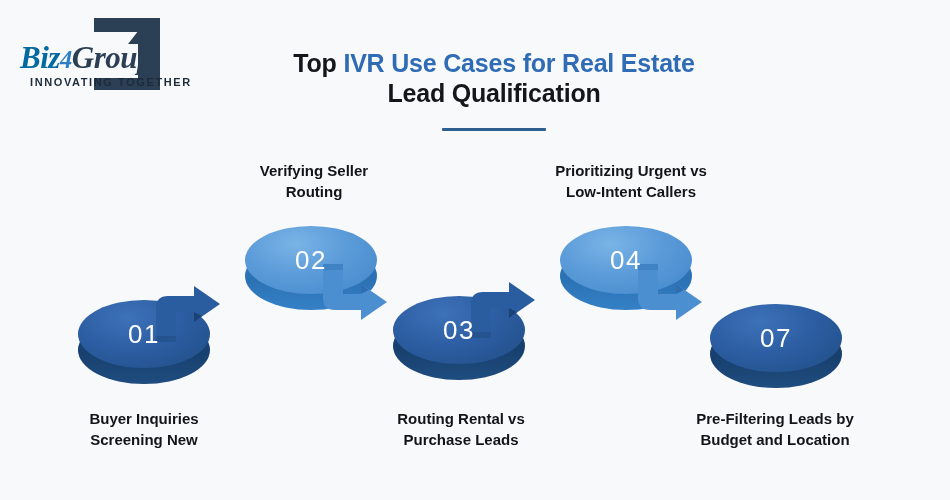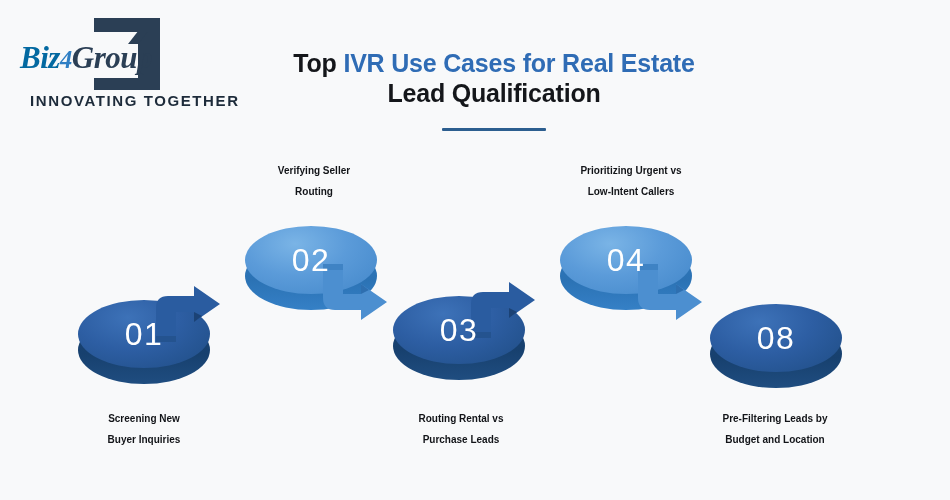--- a/index.html
+++ b/index.html
@@ -58,22 +58,22 @@
     letter-spacing: -0.5px;
     white-space: nowrap;
     z-index: 3;
   }
   .lw-biz  { color: #0369a1; }
   .lw-four { color: #2f7fc4; font-size: 25px; }
   .lw-grp  { color: #2b3f55; }
   #logo-tagline {
     position: absolute;
     left: 14px;
-    top: 78px;
-    font-size: 15px;
+    top: 62px;
+    font-size: 11px;
     font-weight: bold;
     letter-spacing: 1.6px;
     color: #1d2b3a;
     z-index: 3;
     white-space: nowrap;
   }
 
   
   #title-block {
     position: absolute;
@@ -134,21 +134,21 @@
   .disc-num {
     position: absolute;
     left: 0;
     top: 0;
     width: 132px;
     height: 68px;
     display: flex;
     align-items: center;
     justify-content: center;
     color: #ffffff;
-    font-size: 32px;
+    font-size: 26px;
     font-weight: normal;
     letter-spacing: 1.5px;
     z-index: 4;
   }
 
   
   .dark .disc-side {
     background: linear-gradient(180deg, #1b4678 0%, #17406e 55%, #1f4d80 100%);
   }
   .dark .disc-top {
@@ -169,21 +169,21 @@
   }
   .arrow svg { display: block; overflow: visible; }
 
   .arrow-up   { left: 72px; top: 0px;  }
   .arrow-down { left: 72px; top: 46px; }
 
   
   .caption {
     position: absolute;
     text-align: center;
-    font-size: 10px;
+    font-size: 15px;
     font-weight: bold;
     line-height: 21px;
     color: #121418;
     width: 260px;
   }
 
   
   #node-1 { left: 78px;  top: 286px; }
   #node-2 { left: 245px; top: 212px; }
   #node-3 { left: 393px; top: 282px; }
@@ -223,22 +223,22 @@
   </div>
   <div class="arrow arrow-up">
     <svg width="72" height="62" viewBox="0 0 72 62">
       <path d="M6 56 L6 22 Q6 10 18 10 L44 10 L44 0 L70 18 L44 36 L44 26 L26 26 L26 56 Z" fill="#2a5ca0"></path>
       <path d="M44 26 L44 36 L52 30 Z" fill="#1b4275"></path>
       <path d="M6 56 L26 56 L26 50 L6 50 Z" fill="#24538f"></path>
     </svg>
   </div>
 </div>
 <div class="caption" id="cap-1">
+  <div>Buyer Inquiries</div>
   <div>Screening New</div>
-  <div>Buyer Inquiries</div>
 </div>
 
 <div class="node light" id="node-2">
   <div class="node-disc">
     <div class="disc-side"></div>
     <div class="disc-top"></div>
     <div class="disc-num">02</div>
   </div>
   <div class="arrow arrow-down">
     <svg width="72" height="62" viewBox="0 0 72 62">
@@ -288,19 +288,19 @@
 </div>
 <div class="caption" id="cap-4">
   <div>Prioritizing Urgent vs</div>
   <div>Low-Intent Callers</div>
 </div>
 
 <div class="node dark" id="node-5">
   <div class="node-disc">
     <div class="disc-side"></div>
     <div class="disc-top"></div>
-    <div class="disc-num">08</div>
+    <div class="disc-num">07</div>
   </div>
 </div>
 <div class="caption" id="cap-5">
   <div>Pre-Filtering Leads by</div>
   <div>Budget and Location</div>
 </div>
 
 </body></html>

